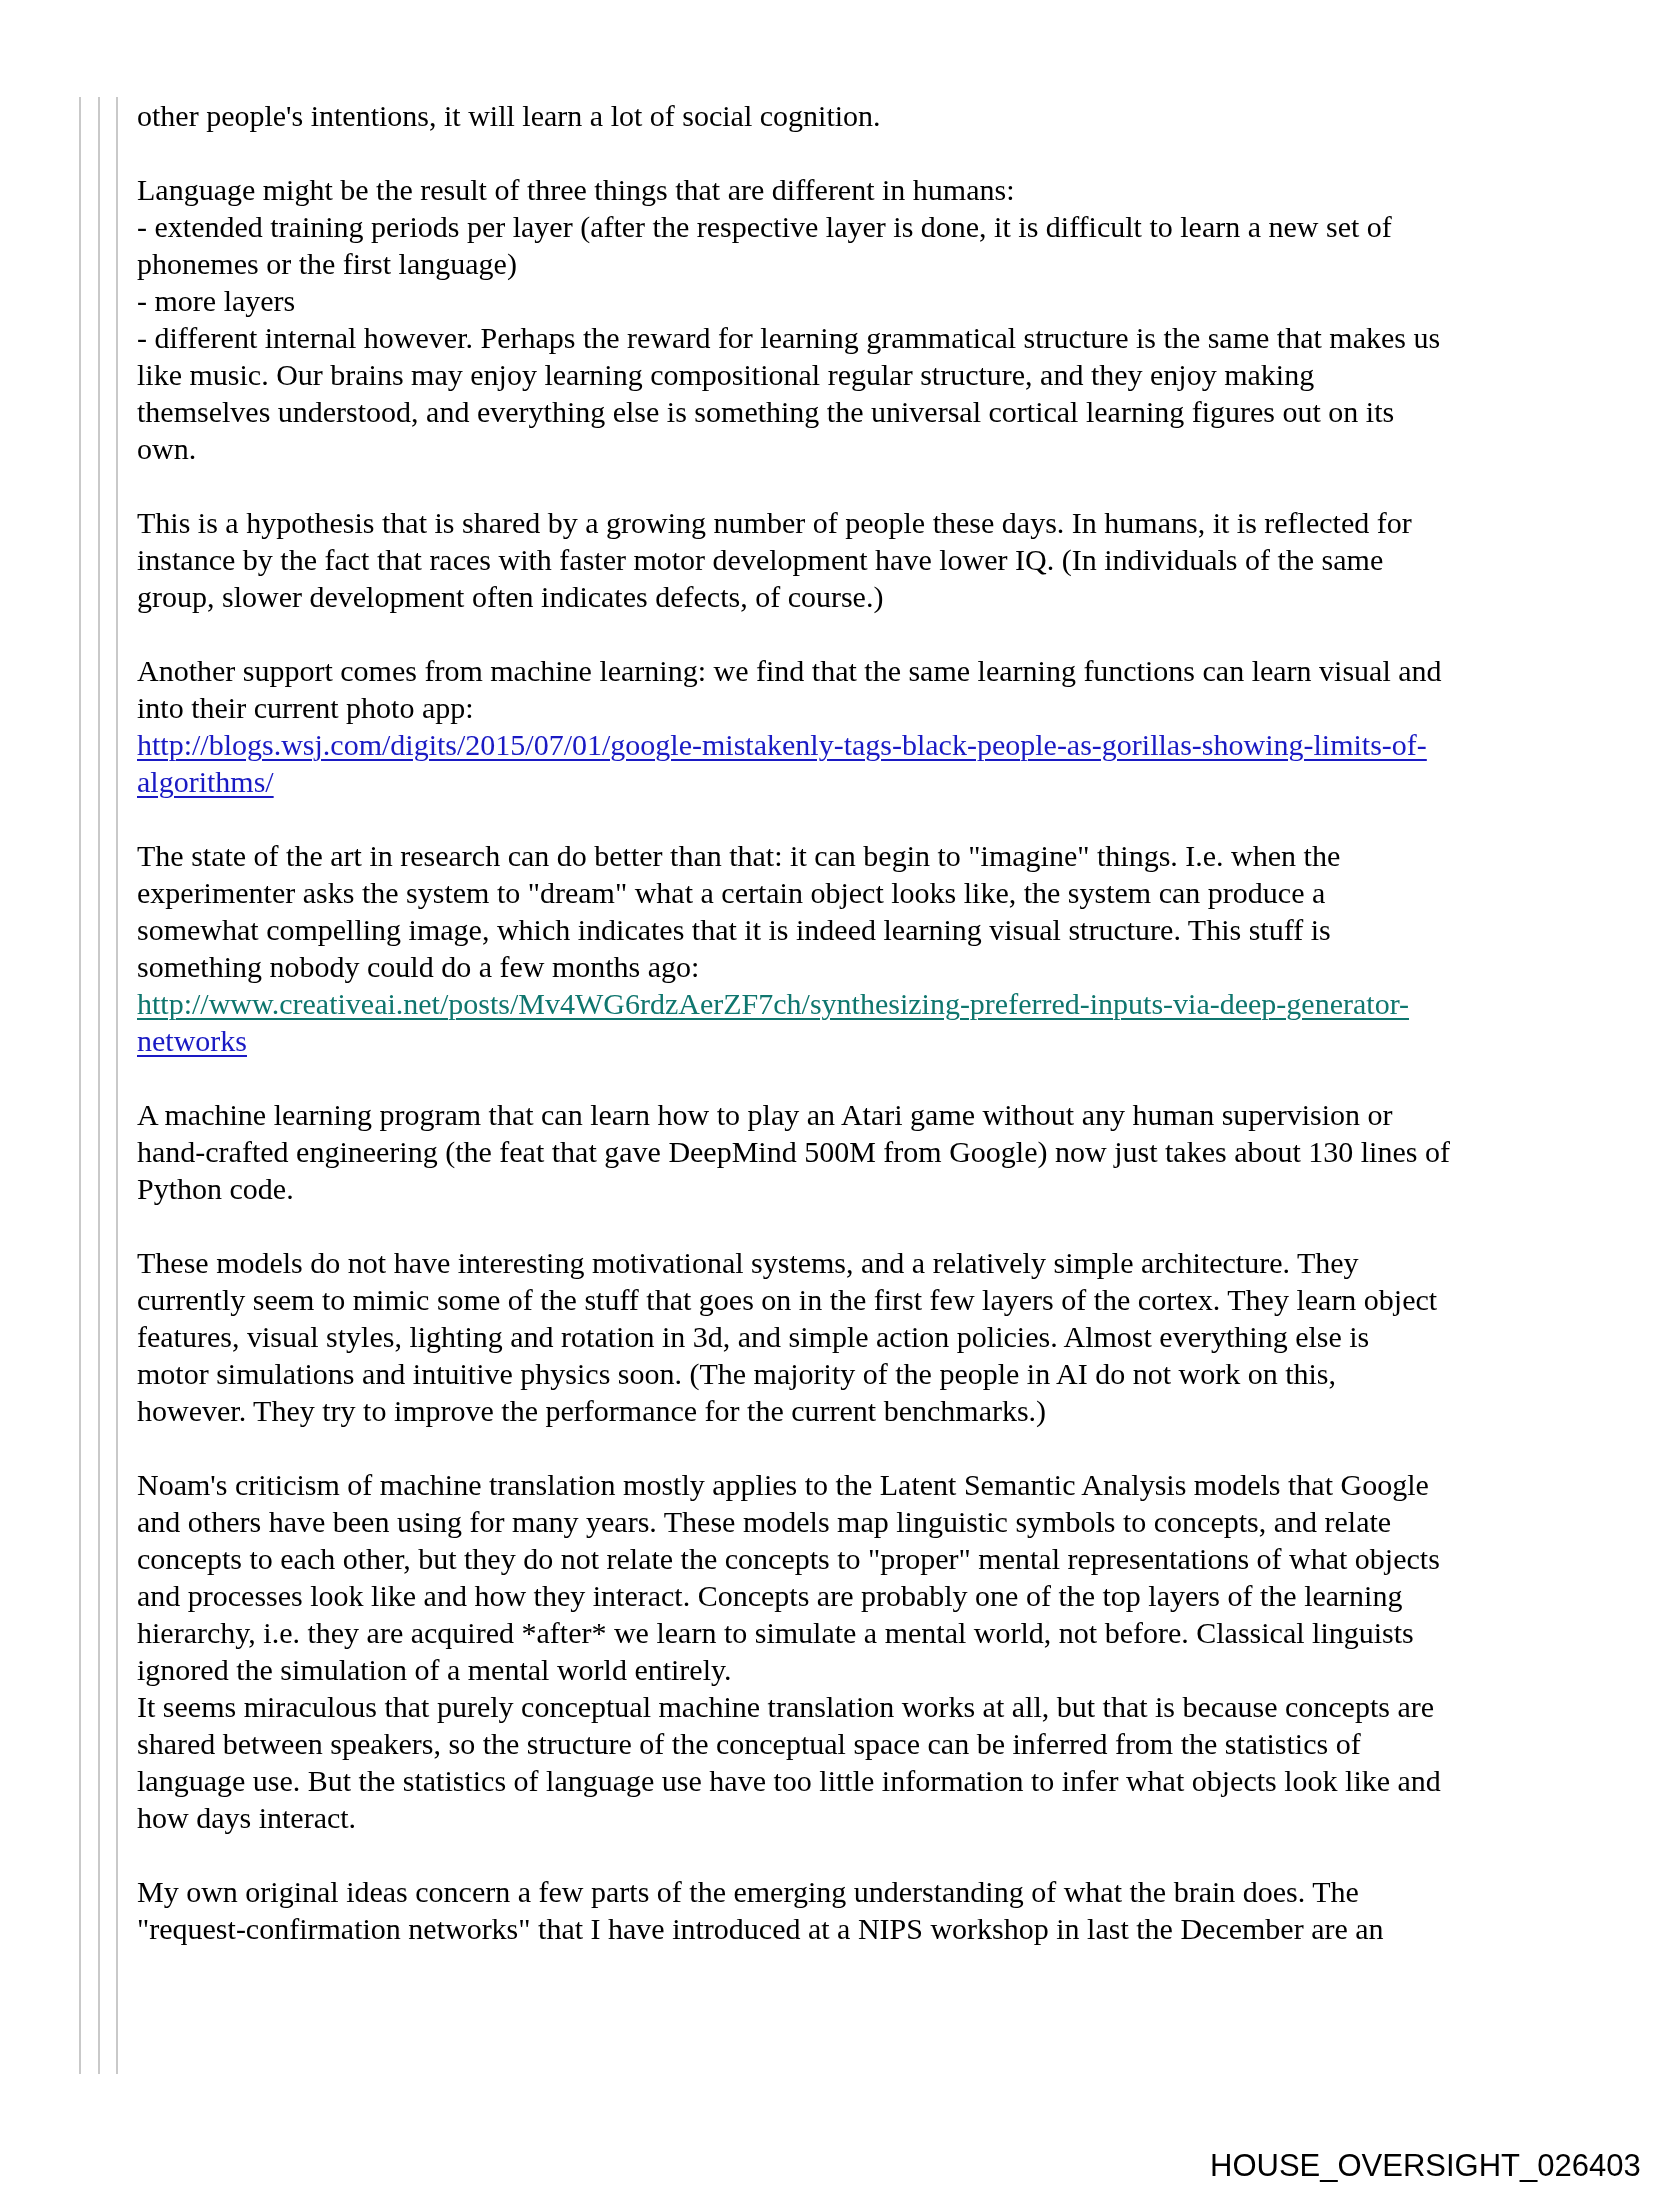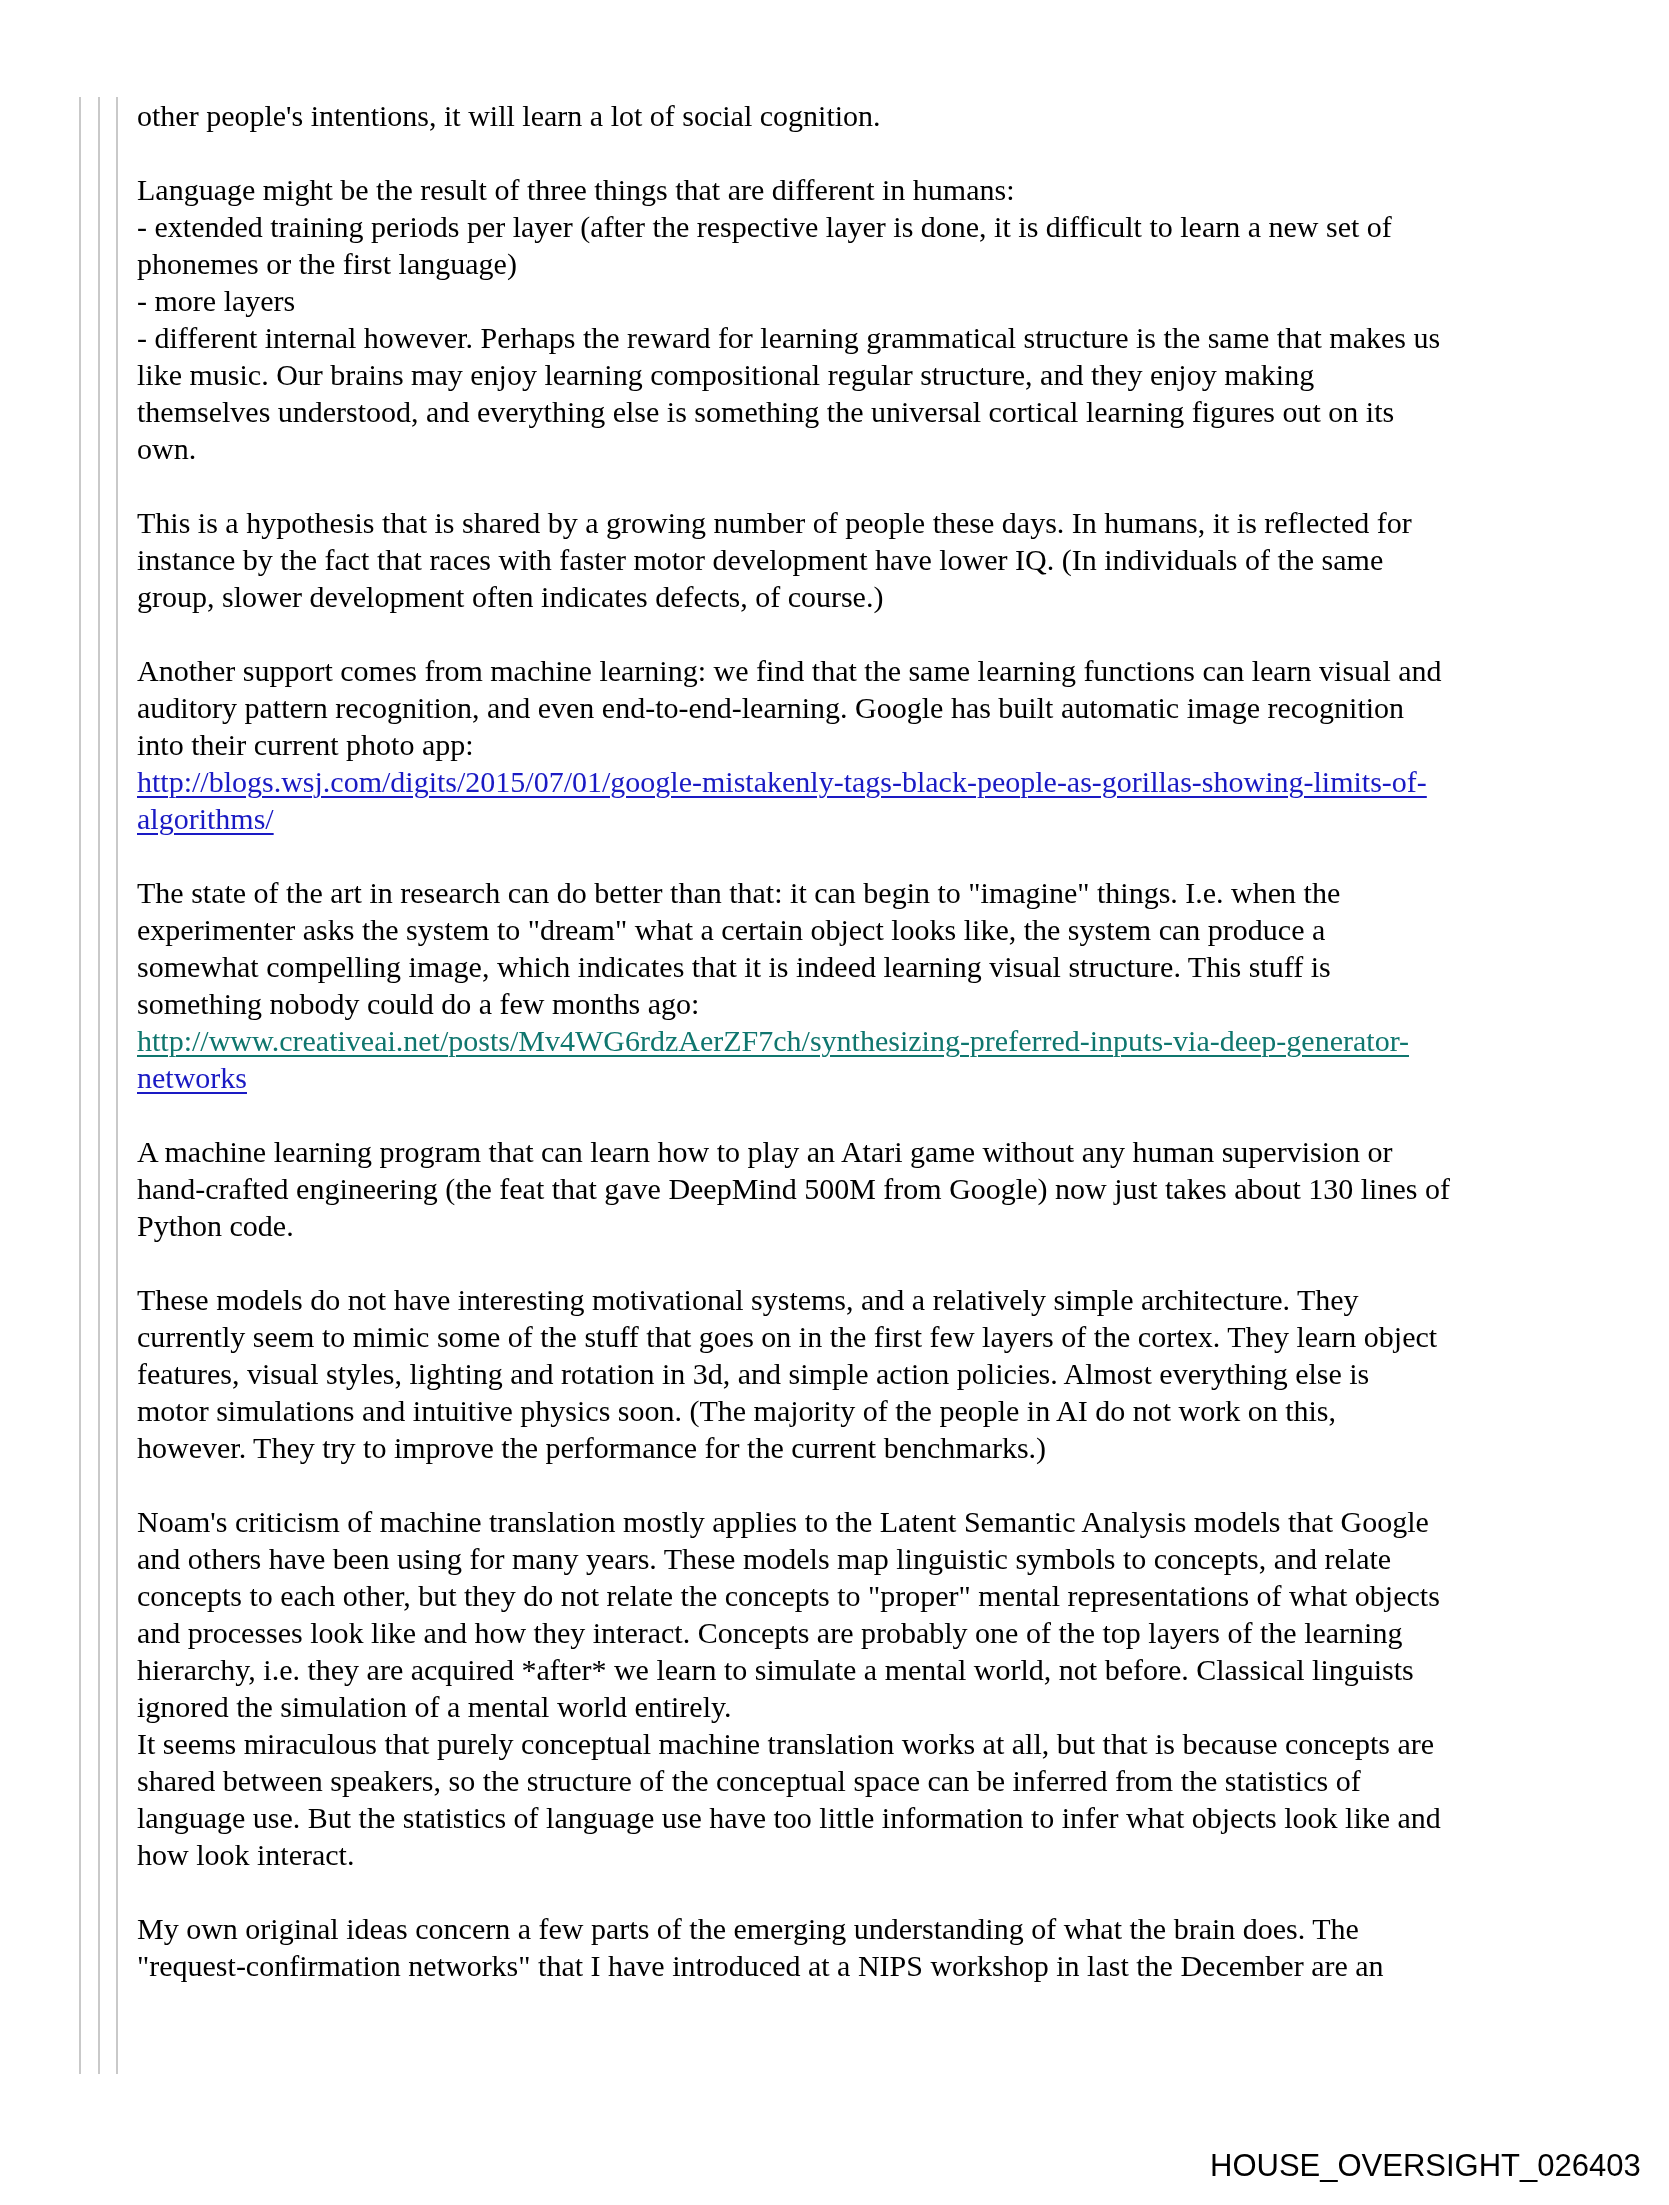--- a/index.html
+++ b/index.html
@@ -46,21 +46,20 @@
   </div>
 
   <div class="para">
     <span class="line">This is a hypothesis that is shared by a growing number of people these days. In humans, it is reflected for</span>
     <span class="line">instance by the fact that races with faster motor development have lower IQ. (In individuals of the same</span>
     <span class="line">group, slower development often indicates defects, of course.)</span>
   </div>
 
   <div class="para">
     <span class="line">Another support comes from machine learning: we find that the same learning functions can learn visual and</span>
-    <span class="line">auditory pattern recognition, and even end-to-end-learning. Google has built automatic image recognition</span>
     <span class="line">into their current photo app:</span>
     <a class="line link" style="color: rgb(26, 26, 196);">http://blogs.wsj.com/digits/2015/07/01/google-mistakenly-tags-black-people-as-gorillas-showing-limits-of-</a>
     <a class="line link" style="display: inline-block; color: rgb(26, 26, 196);">algorithms/</a>
   </div>
 
   <div class="para">
     <span class="line">The state of the art in research can do better than that: it can begin to "imagine" things. I.e. when the</span>
     <span class="line">experimenter asks the system to "dream" what a certain object looks like, the system can produce a</span>
     <span class="line">somewhat compelling image, which indicates that it is indeed learning visual structure. This stuff is</span>
     <span class="line">something nobody could do a few months ago:</span>
@@ -85,21 +84,21 @@
   <div class="para">
     <span class="line">Noam's criticism of machine translation mostly applies to the Latent Semantic Analysis models that Google</span>
     <span class="line">and others have been using for many years. These models map linguistic symbols to concepts, and relate</span>
     <span class="line">concepts to each other, but they do not relate the concepts to "proper" mental representations of what objects</span>
     <span class="line">and processes look like and how they interact. Concepts are probably one of the top layers of the learning</span>
     <span class="line">hierarchy, i.e. they are acquired *after* we learn to simulate a mental world, not before. Classical linguists</span>
     <span class="line">ignored the simulation of a mental world entirely.</span>
     <span class="line">It seems miraculous that purely conceptual machine translation works at all, but that is because concepts are</span>
     <span class="line">shared between speakers, so the structure of the conceptual space can be inferred from the statistics of</span>
     <span class="line">language use. But the statistics of language use have too little information to infer what objects look like and</span>
-    <span class="line">how look interact.</span>
+    <span class="line">how days interact.</span>
   </div>
 
   <div class="para">
     <span class="line">My own original ideas concern a few parts of the emerging understanding of what the brain does. The</span>
     <span class="line">"request-confirmation networks" that I have introduced at a NIPS workshop in last the December are an</span>
   </div>
 </div>
 
 <div class="footer">HOUSE_OVERSIGHT_026403</div>
 

